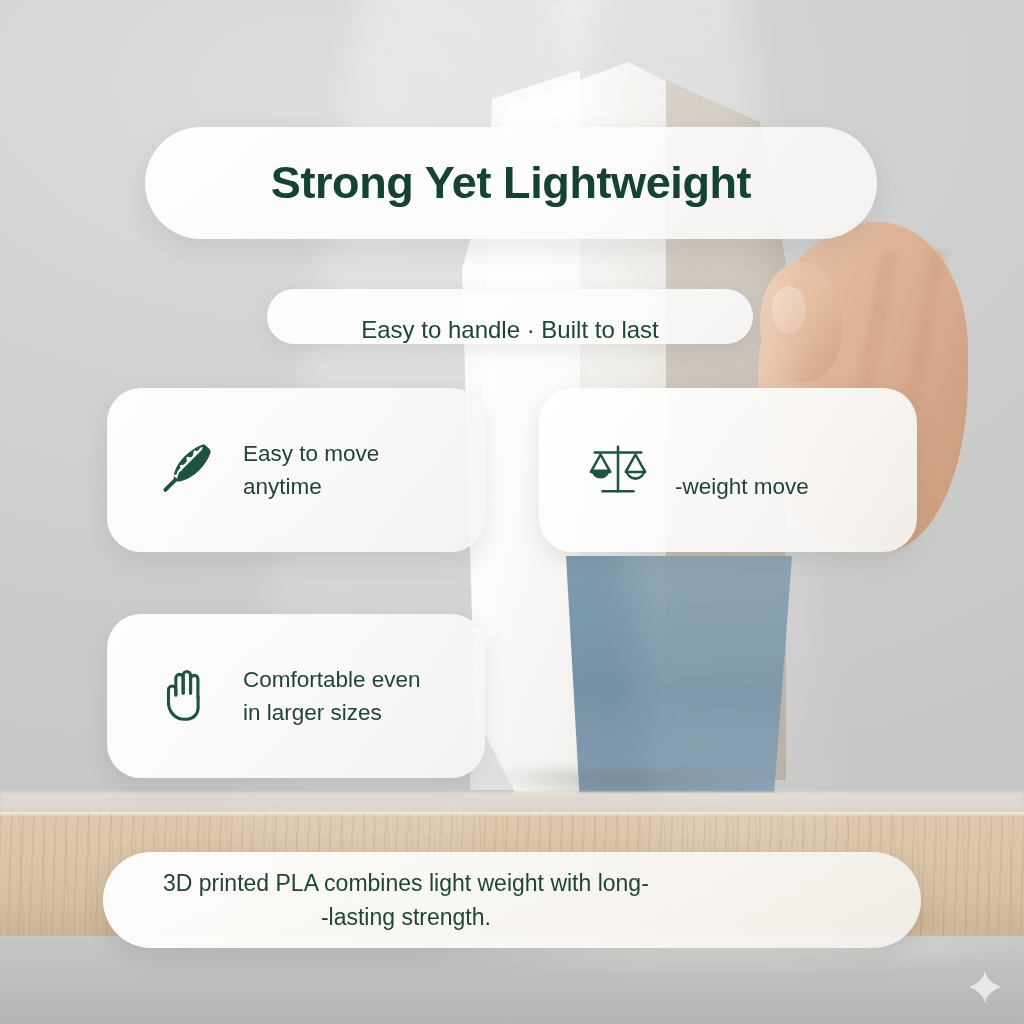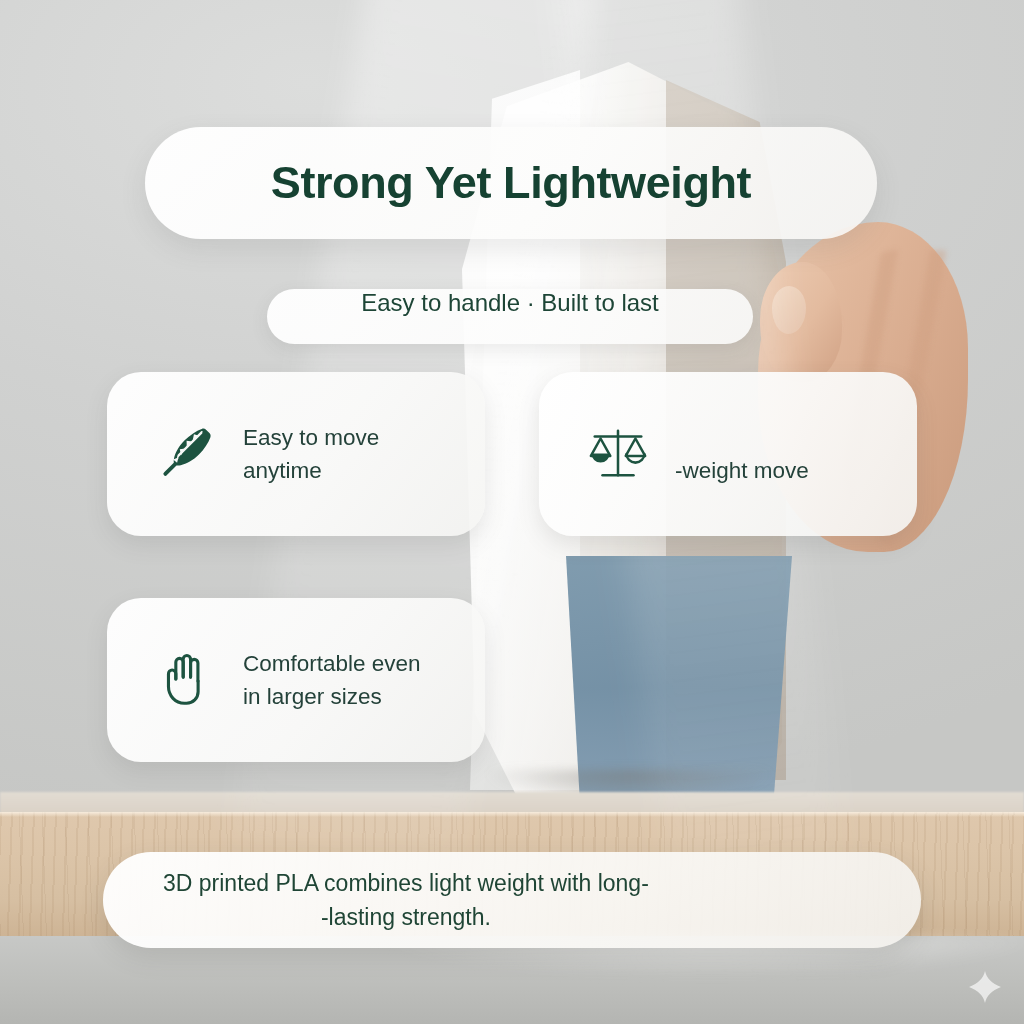--- a/index.html
+++ b/index.html
@@ -185,32 +185,32 @@
     white-space: nowrap;
   }
 
   .subtitle-pill {
     position: absolute;
     left: 267px; top: 289px;
     width: 486px; height: 55px;
     border-radius: 28px;
     background: linear-gradient(135deg, rgba(255,255,255,0.95) 0%, rgba(250,250,249,0.90) 100%);
     box-shadow: 0 6px 18px rgba(90,90,90,0.11);
-    display: flex; align-items: flex-start; justify-content: center;
+    display: flex; align-items: flex-end; justify-content: center;
   }
   .subtitle-text {
     font-size: 24px;
     font-weight: 400;
     color: #1d4536;
     white-space: nowrap;
   }
 
   .cards-grid {
     position: absolute;
-    left: 107px; top: 372px;
+    left: 107px; top: 388px;
     width: 810px;
     display: grid;
     grid-template-columns: 378px 378px;
     grid-auto-rows: 164px;
     column-gap: 54px;
     row-gap: 62px;
   }
   .feature-card {
     border-radius: 34px;
     background: linear-gradient(125deg, rgba(255,255,255,0.97) 0%, rgba(251,251,250,0.93) 58%, rgba(245,245,243,0.90) 100%);

